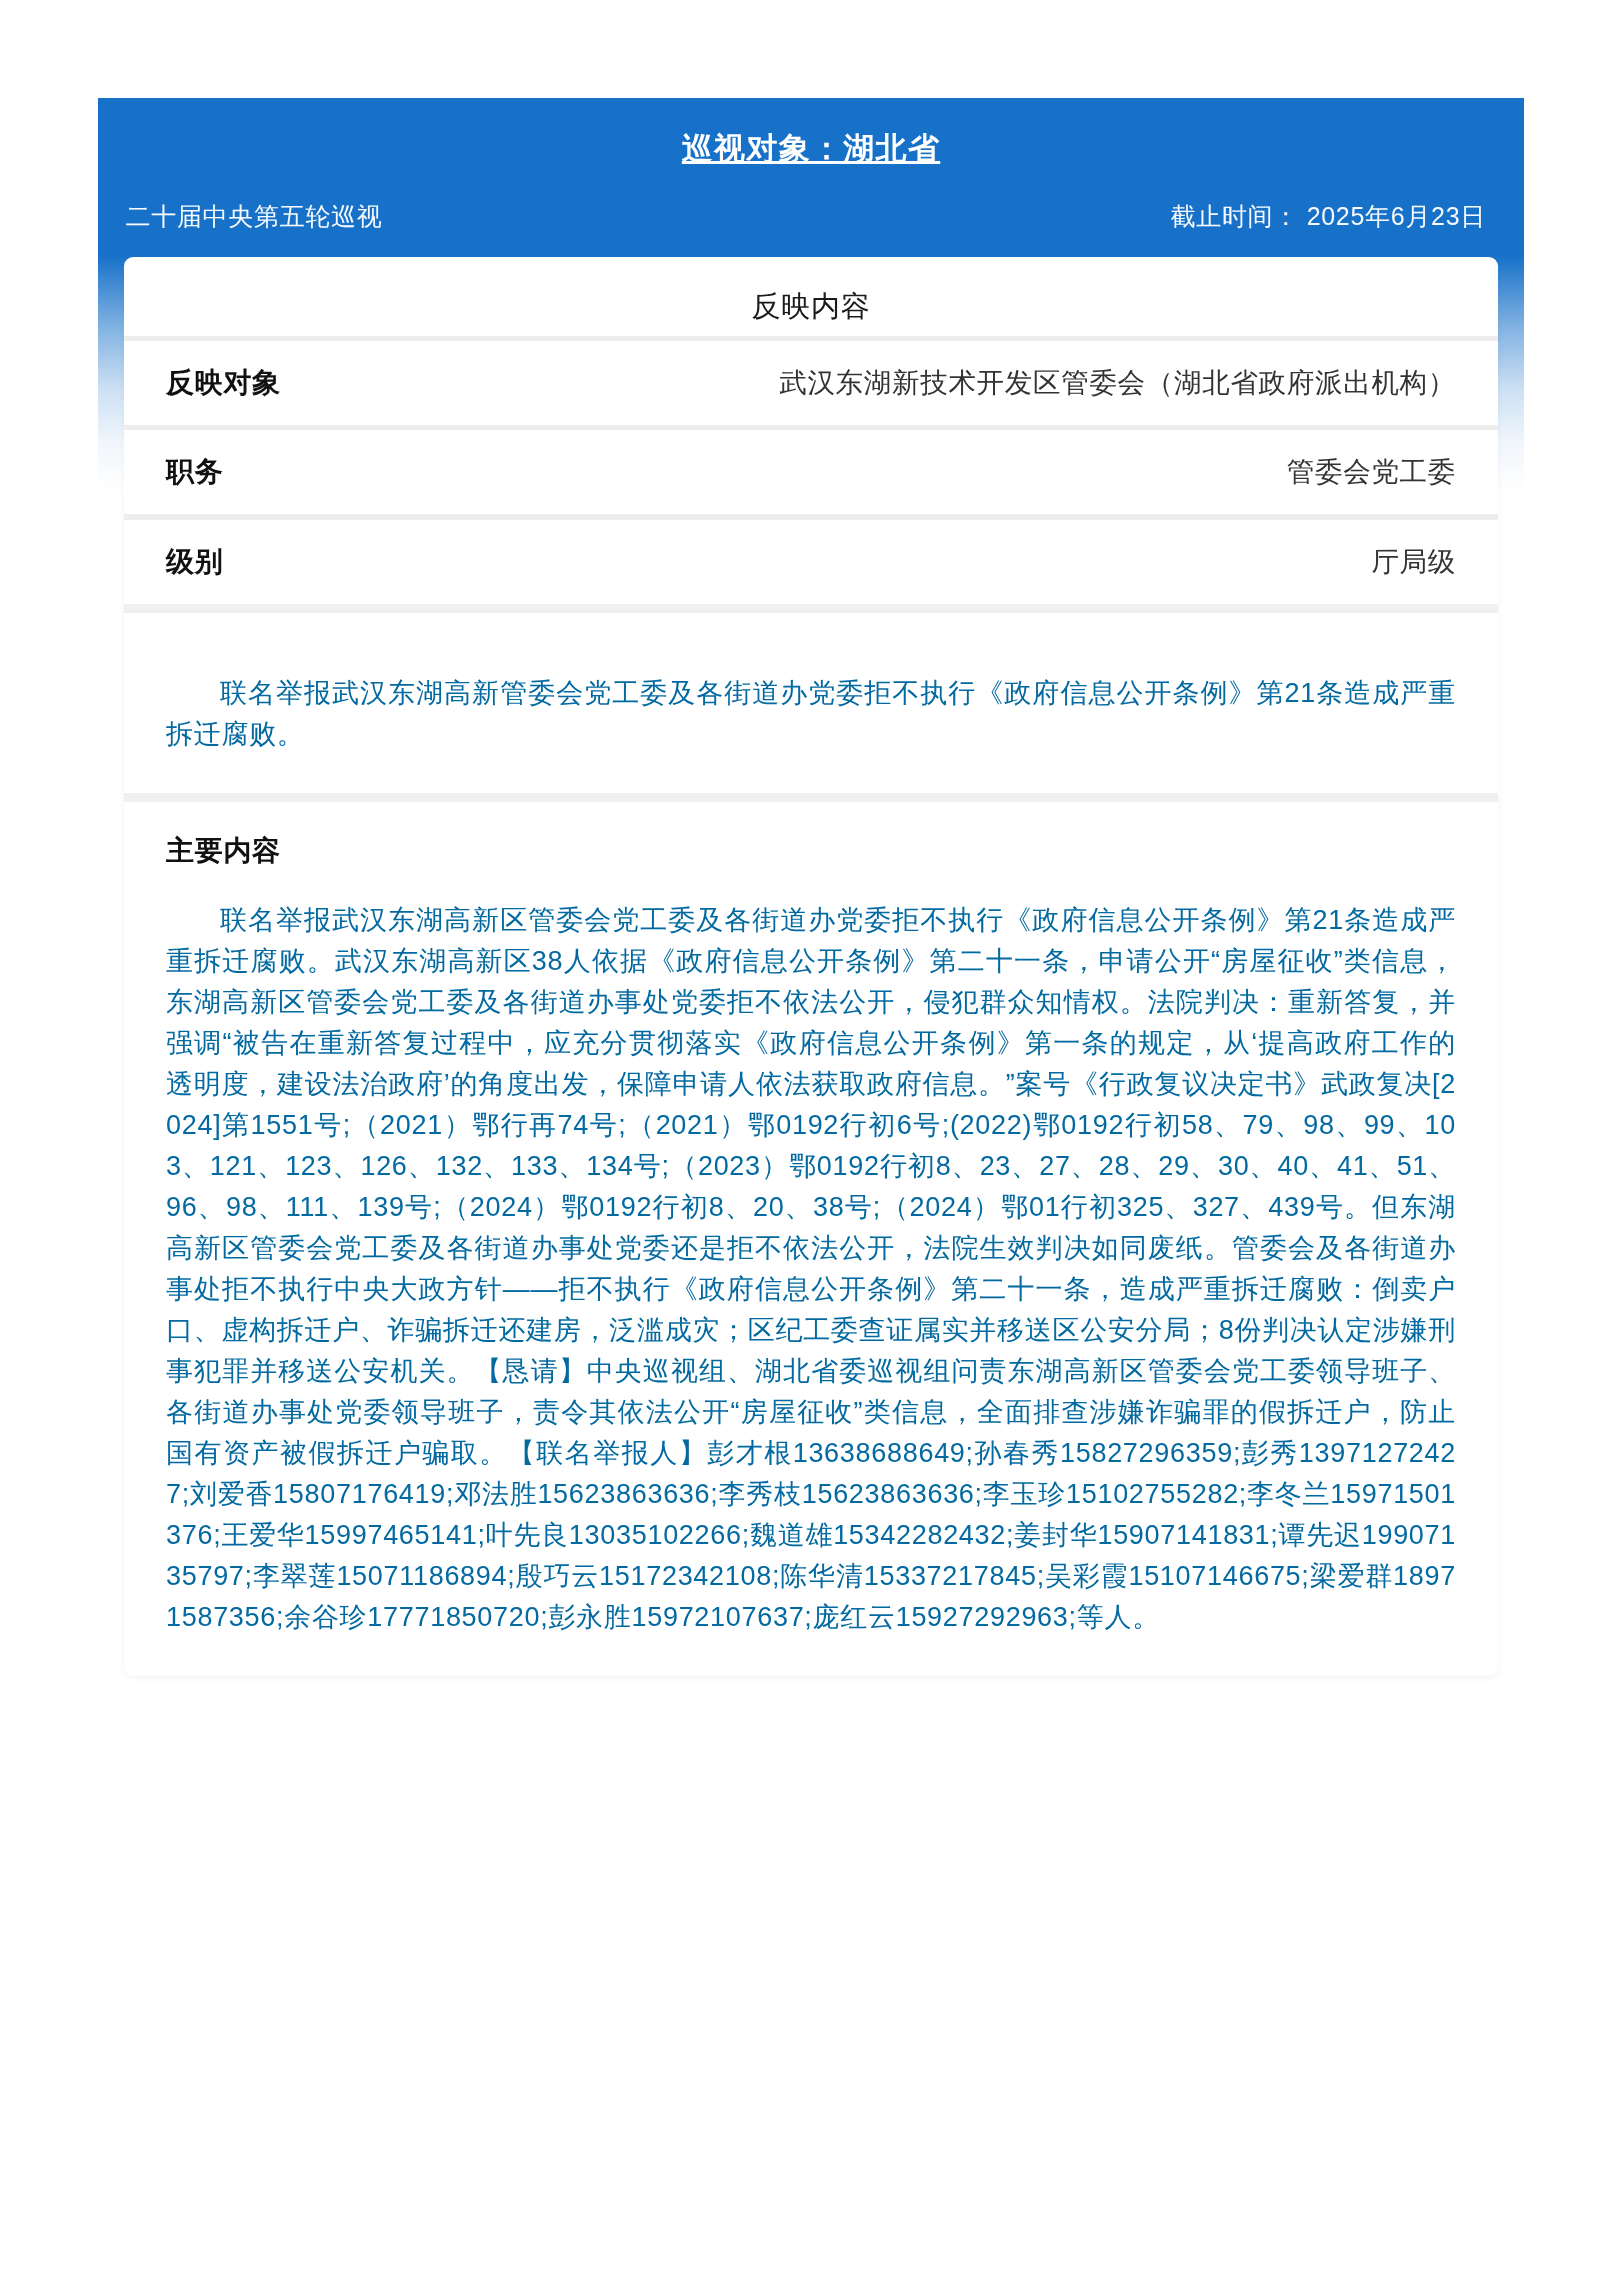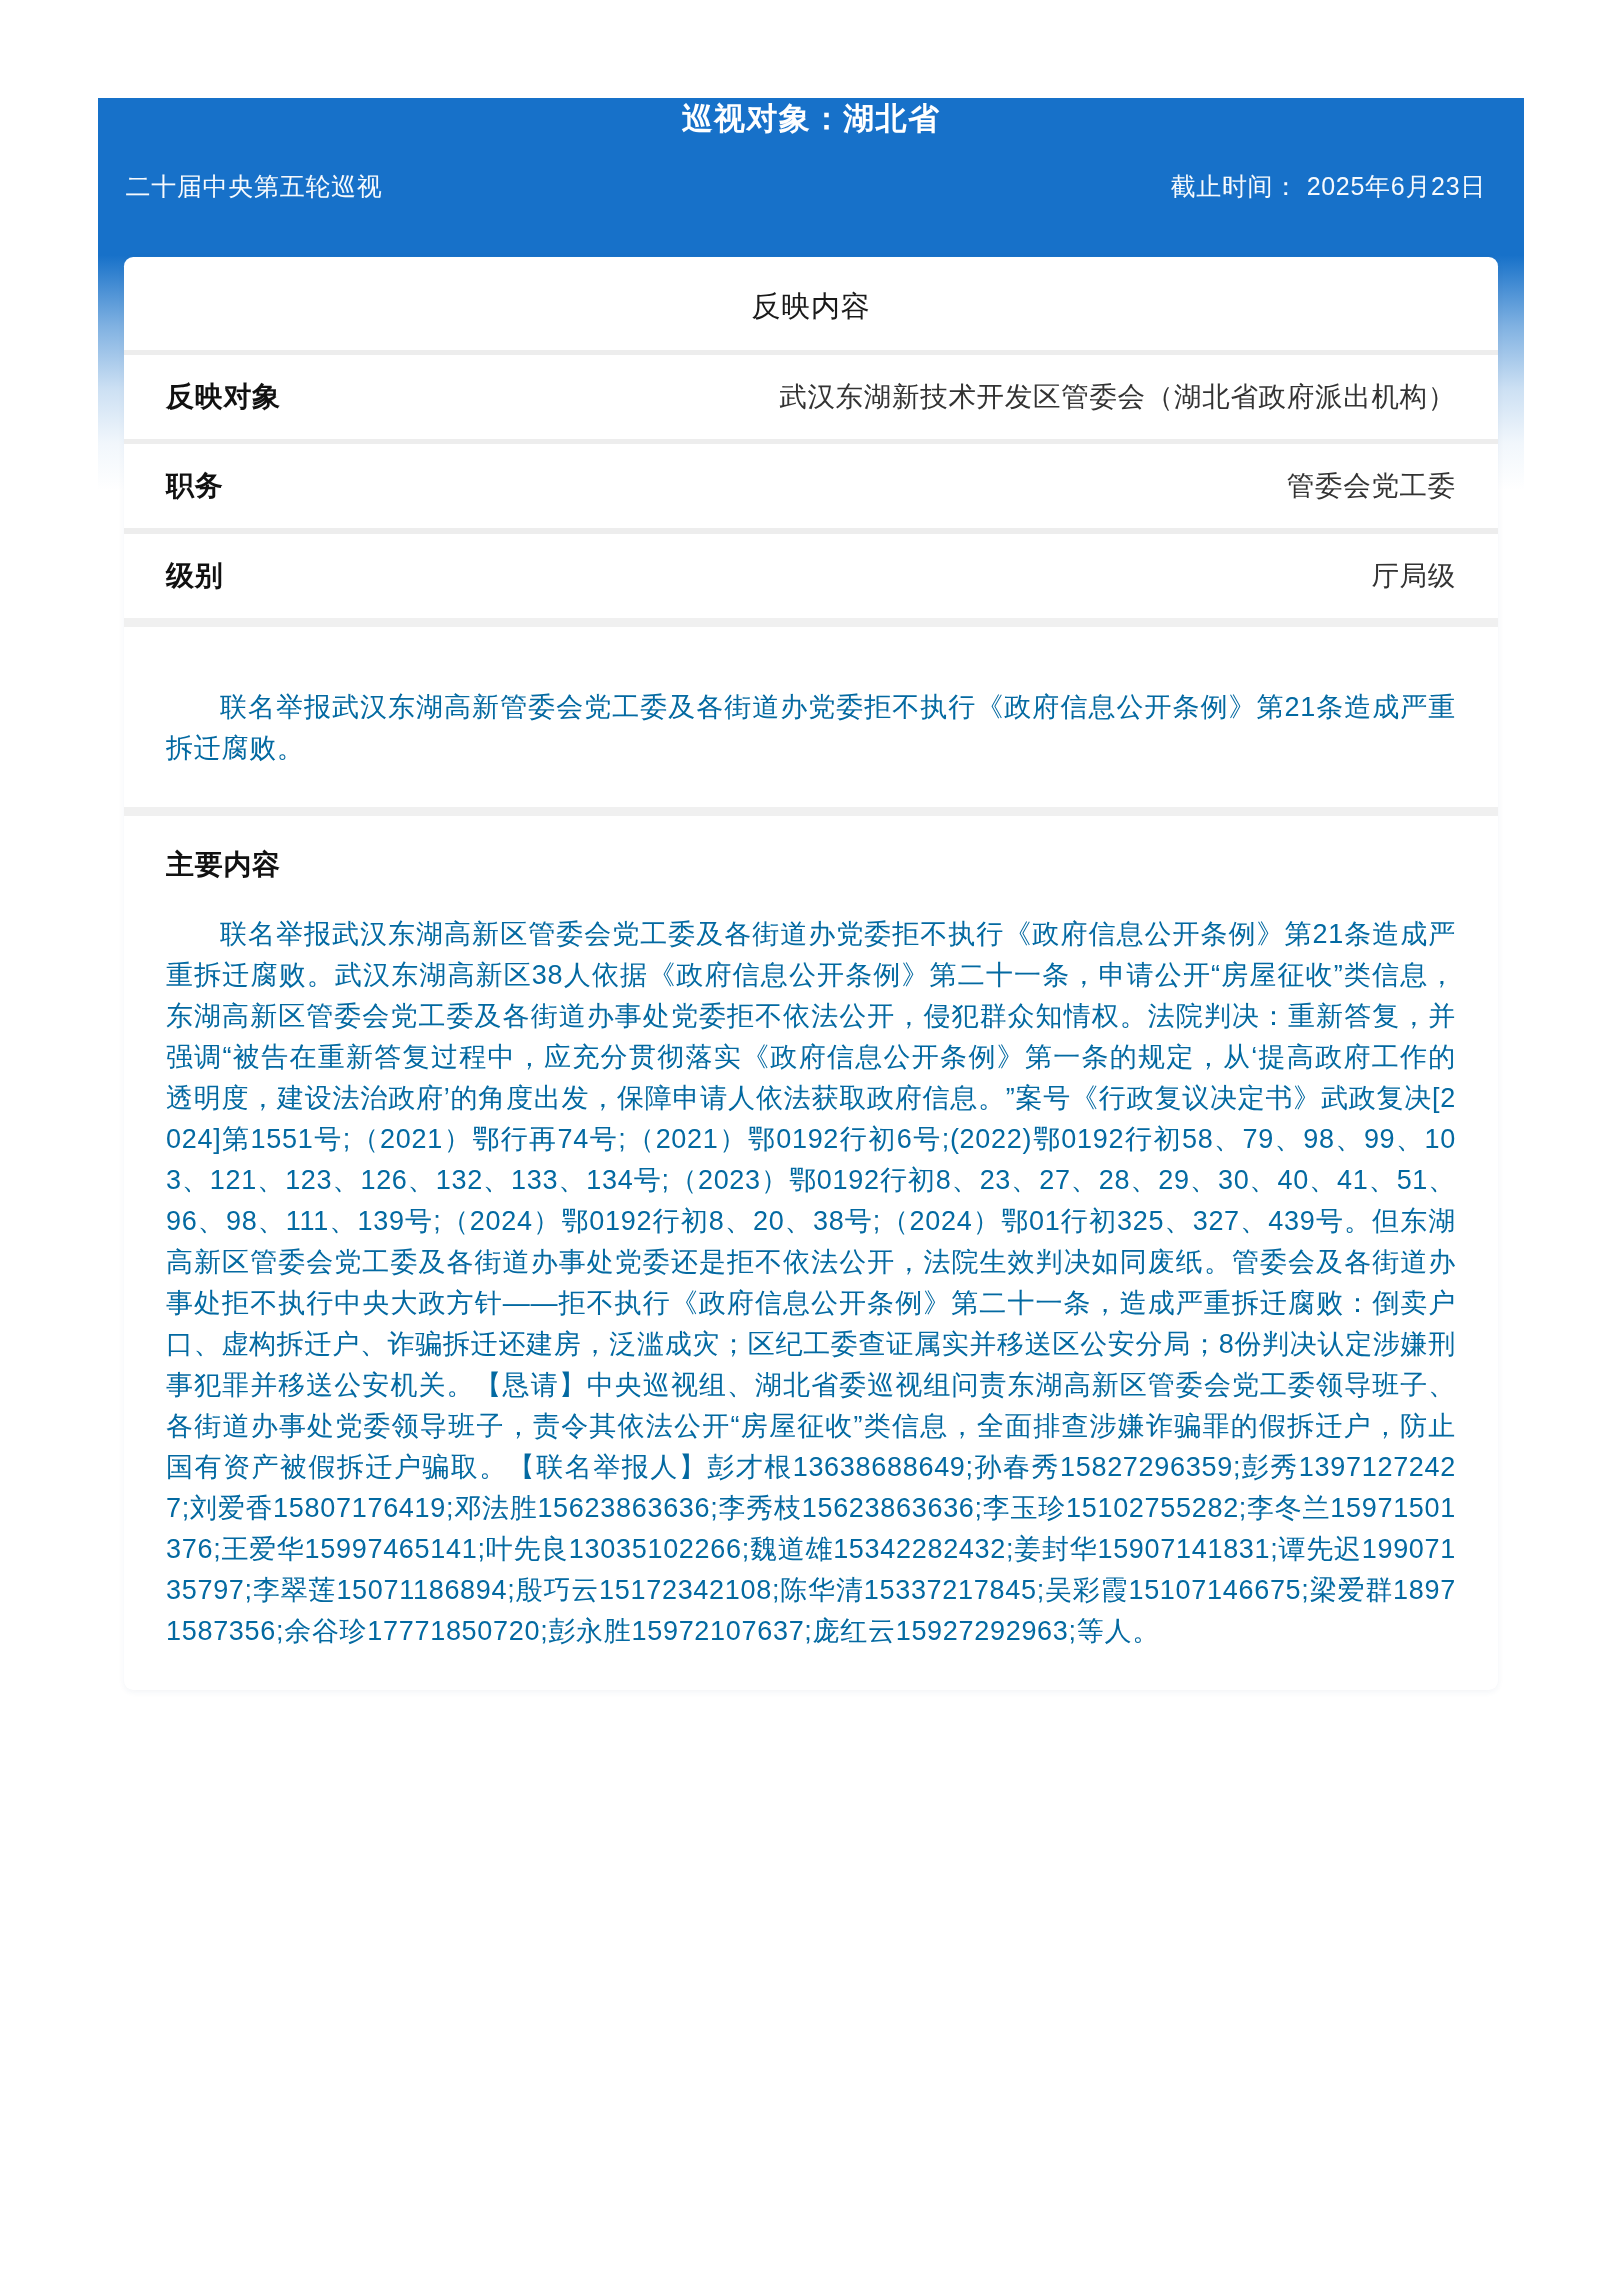--- a/index.html
+++ b/index.html
@@ -13,37 +13,37 @@
     position:absolute;left:98px;top:98px;width:1426px;height:393px;
     background:linear-gradient(180deg,
       #1771c9 0%, #1771c9 40%,
       rgba(23,113,201,0.55) 58%,
       rgba(23,113,201,0.22) 74%,
       rgba(23,113,201,0.06) 88%,
       rgba(23,113,201,0) 100%);
     z-index:1;
   }
   .hero-title{
-    text-align:center;color:#ffffff;
-    font-size:31px;font-weight:bold;letter-spacing:1.3px;
+    padding-top:30px;text-align:center;color:#ffffff;
+    font-size:31px;font-weight:bold;letter-spacing:1.3px;text-decoration:underline;
   }
   .hero-meta{
     display:flex;justify-content:space-between;align-items:center;
     margin-top:30px;padding:0 38px 0 27.5px;
     color:rgba(255,255,255,0.97);font-size:25px;letter-spacing:0.7px;
   }
   
   .card{
     position:absolute;left:124px;top:257px;width:1374px;
     background:#ffffff;border-radius:9.2px;z-index:2;
     box-shadow:0 1.3px 6.5px rgba(31,71,121,0.06);
     overflow:hidden;
   }
   .card-title{
-    height:93px;line-height:99px;text-align:center;
+    height:79px;line-height:99px;text-align:center;
     font-size:29px;color:#1a1a1a;letter-spacing:0.7px;
   }
   .divider{height:5.2px;background:#ededed;}
   .divider-thick{height:9.2px;background:#f0f0f0;}
   .row{
     display:flex;justify-content:space-between;align-items:center;
     padding:23px 42px;
   }
   .row-label{font-size:28px;font-weight:bold;color:#111111;white-space:nowrap;letter-spacing:0.7px;}
   .row-value{font-size:27.5px;color:#333333;text-align:right;margin-left:60px;letter-spacing:0.7px;}

